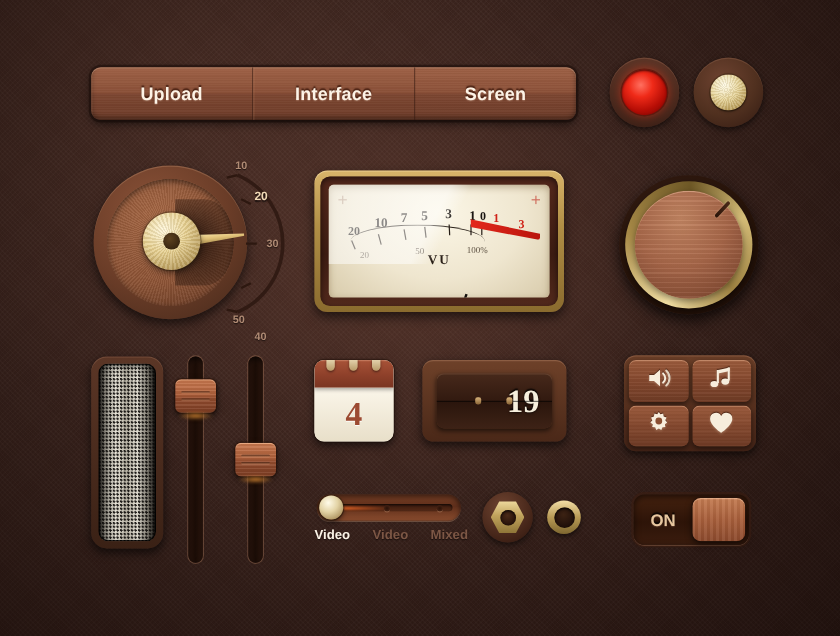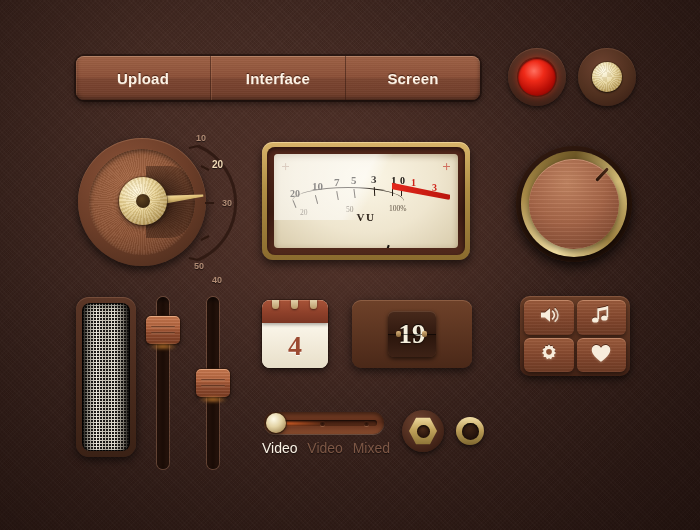--- a/index.html
+++ b/index.html
@@ -276,20 +276,21 @@
     box-shadow:0 3px 8px rgba(0,0,0,.6), 0 1px 0 rgba(220,170,135,.28) inset;
     display:flex;align-items:center;justify-content:center;gap:6px;
   }
   #clock .pane{
     position:relative;width:48px;height:46px;border-radius:6px;
     background:linear-gradient(to bottom,#47291b 0%,#321a10 49%,#2a150c 51%,#3d2216 100%);
     box-shadow:0 2px 4px rgba(0,0,0,.6), 0 1px 0 rgba(210,160,125,.2) inset;
     display:flex;align-items:center;justify-content:center;
     font-family:"Liberation Serif",serif;font-size:27px;font-weight:bold;color:#f6efdd;
     text-shadow:0 -1px 1px rgba(0,0,0,.75), 0 1px 2px rgba(0,0,0,.55);
+    padding-left:48px;
   }
   #clock .pane::after{
     content:"";position:absolute;left:0;right:0;top:50%;height:1px;background:rgba(0,0,0,.55);
   }
   #clock .pin{
     position:absolute;top:50%;margin-top:-3px;width:5px;height:6px;border-radius:2px;
     background:linear-gradient(to bottom,#d9b47c,#8a6536);
   }
 
   
@@ -331,21 +332,21 @@
     background:radial-gradient(circle at 38% 30%, #fffbe9 0%, #e3d3a5 42%, #a98f5c 82%, #6d5830 100%);
     box-shadow:0 2px 4px rgba(0,0,0,.6), 0 0 0 1px rgba(55,34,14,.55);cursor:pointer;
   }
   #hslider .glow{
     position:absolute;left:20px;top:10px;width:42px;height:3px;border-radius:2px;
     background:linear-gradient(to right, rgba(255,110,40,.85), rgba(255,110,40,0));
     filter:blur(1px);
   }
   #hslider .opts{
     position:absolute;left:-2px;top:28px;width:128px;display:flex;justify-content:space-between;
-    font-size:14px;font-weight:normal;
+    font-size:11px;font-weight:bold;
   }
   #hslider .opt{color:#7d5745;text-shadow:0 1px 1px rgba(0,0,0,.6);cursor:pointer;}
   #hslider .opt.on{color:#fbf3e6;}
 
   
   #jack-big{
     position:absolute;left:402px;top:410px;width:42px;height:42px;border-radius:50%;
     background:radial-gradient(circle at 40% 30%,#6e4330,#422317 70%,#2b150d 100%);
     box-shadow:0 2px 5px rgba(0,0,0,.6);
     display:flex;align-items:center;justify-content:center;cursor:pointer;
@@ -570,14 +571,18 @@
 
   <div id="jack-big">
     <div class="hex">
       <div class="hole"></div>
     </div>
   </div>
   <div id="jack-small">
     <div class="hole"></div>
   </div>
 
+  <div id="toggle">
+    <span class="ontext lbl">ON</span>
+    <div class="knob"></div>
+  </div>
 
 </div>
 
 </body></html>

